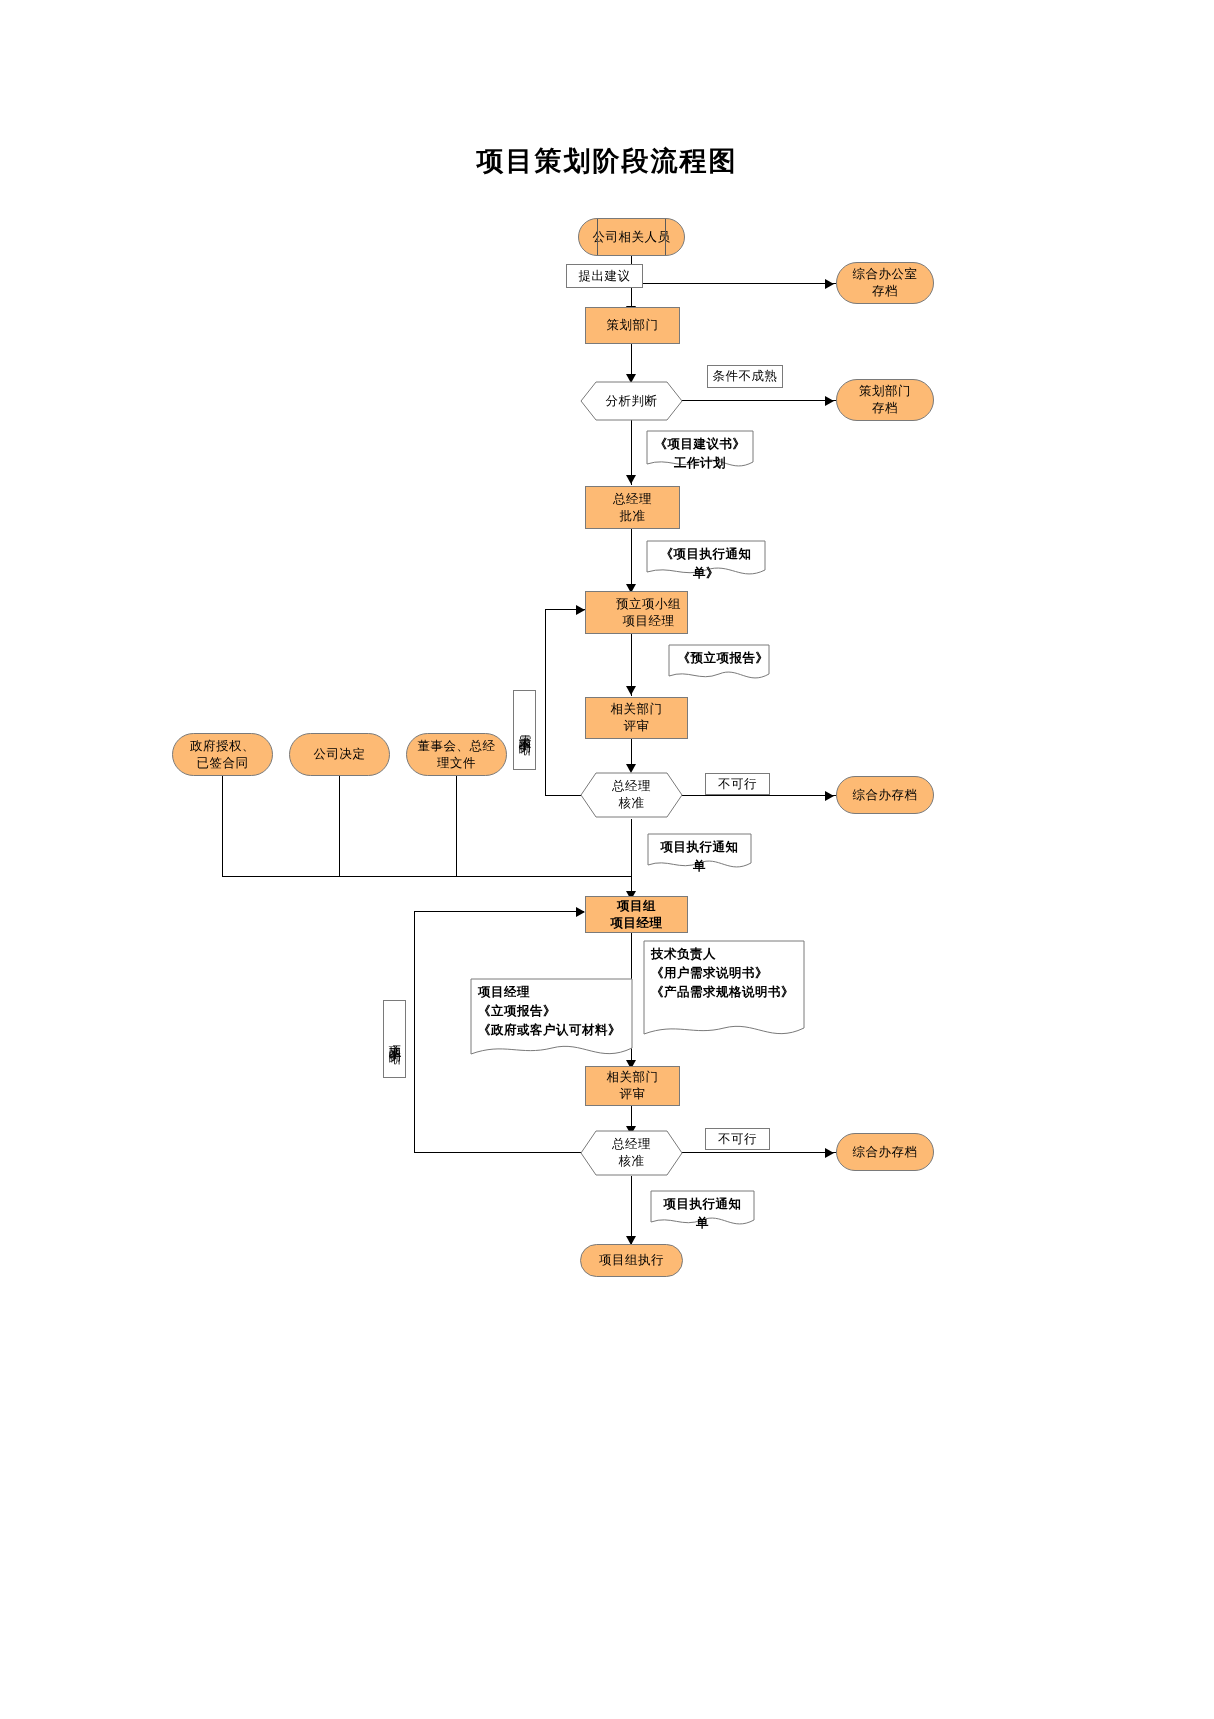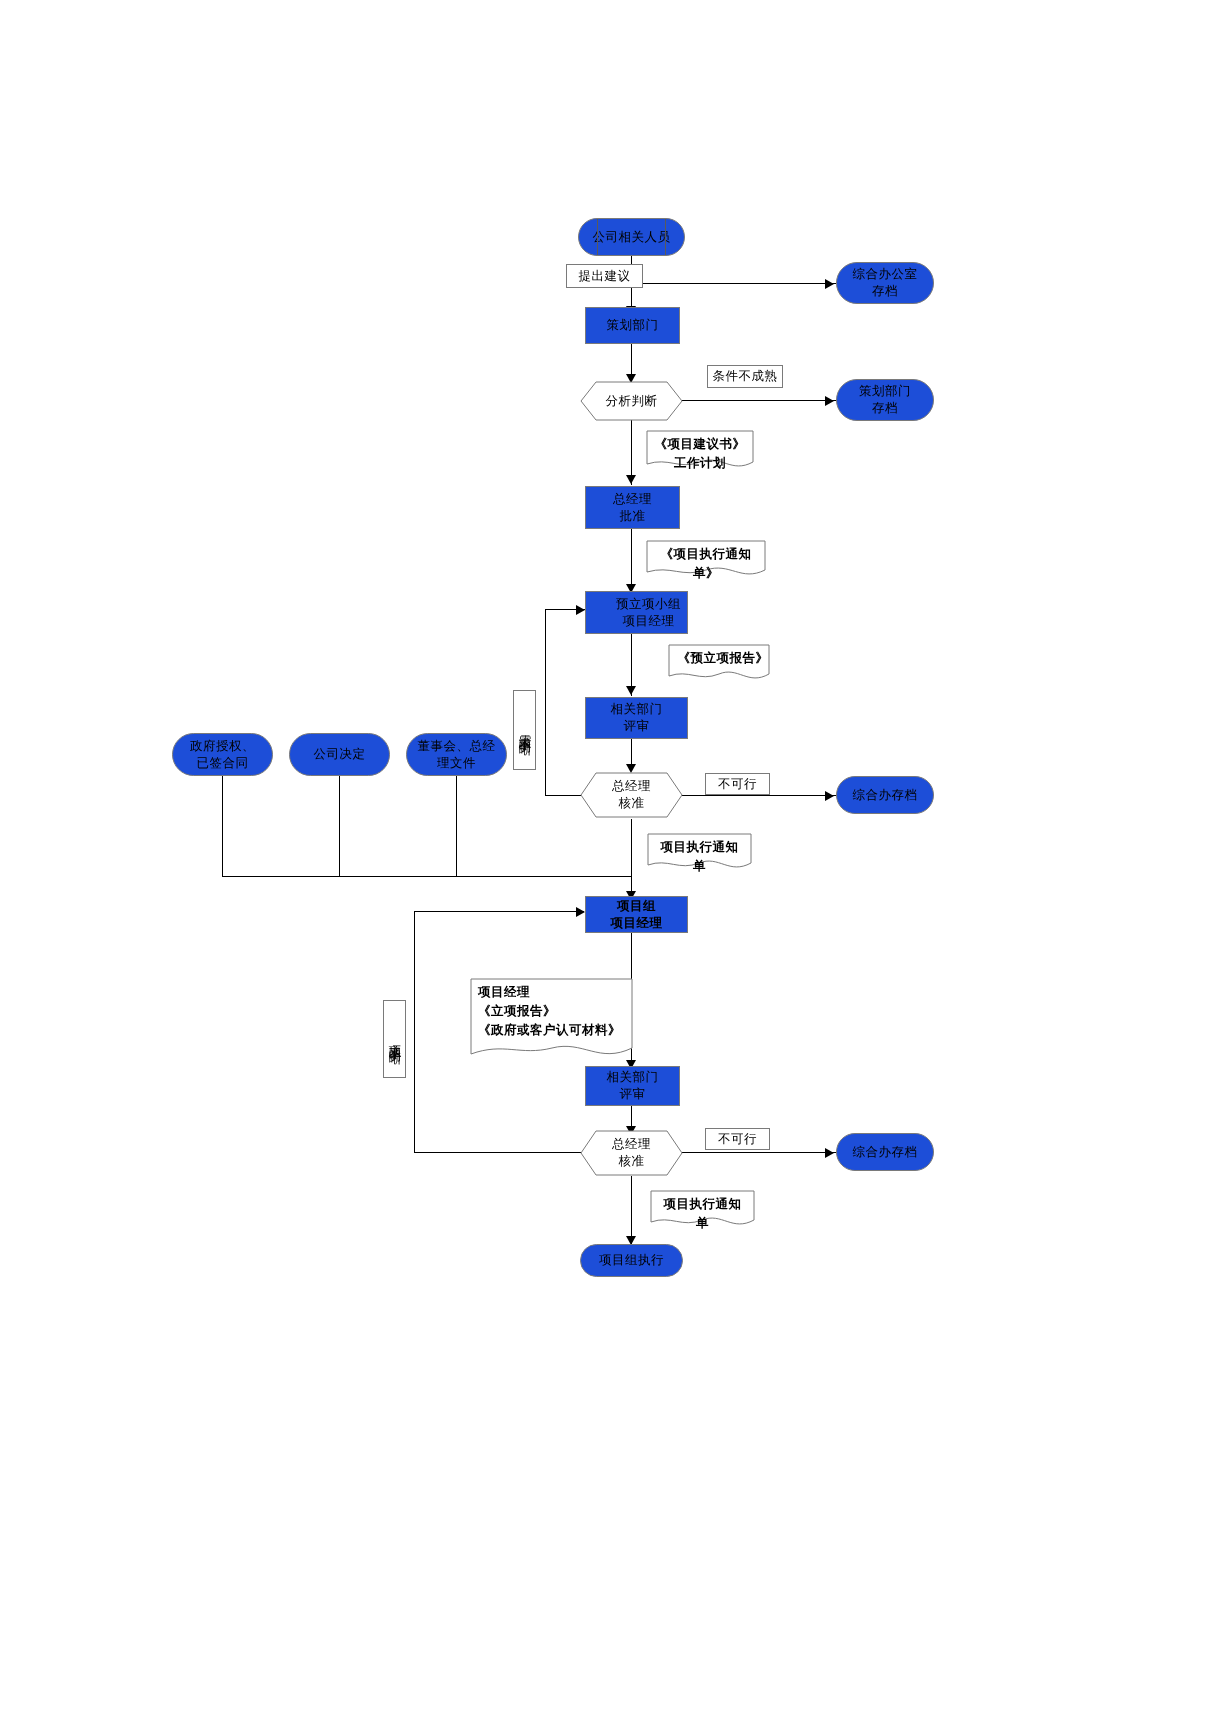--- a/index.html
+++ b/index.html
@@ -29,21 +29,21 @@
     position:absolute;
     box-sizing:border-box;
     display:flex;
     align-items:center;
     justify-content:center;
     text-align:center;
     font-size:12.5px;
     line-height:1.35;
     letter-spacing:.5px;
     font-family:"DejaVu Serif","Liberation Serif",serif;
-    background:#1d4ed8;
+    background:#fdba74;
     z-index:5;
   }
   .rect{
     border:1px solid #7a7a7a;
   }
   .stadium{
     border:1px solid #7a7a7a;
     border-radius:40px/40px;
   }
   
@@ -116,20 +116,21 @@
   .lnv{width:1px;}
   .arrow{position:absolute;width:0;height:0;z-index:3;}
   .arrow.down{border-left:5px solid transparent;border-right:5px solid transparent;border-top:9px solid #000;}
   .arrow.right{border-top:5px solid transparent;border-bottom:5px solid transparent;border-left:9px solid #000;}
 </style>
 </head>
 <body>
 
 <div id="page">
 
+  <div id="title">项目策划阶段流程图</div>
 
   <div class="ln lnv" style="left:631px;top:256px;height:60px;"></div>
   <div class="arrow down" style="left:626px;top:306px;"></div>
 
   <div class="ln lnh" style="left:631px;top:283px;width:205px;"></div>
   <div class="arrow right" style="left:825px;top:279px;"></div>
 
   <div class="ln lnv" style="left:631px;top:344px;height:40px;"></div>
   <div class="arrow down" style="left:626px;top:374px;"></div>
 
@@ -290,20 +291,28 @@
       <path d="M1,1 L104,1 L104,30 C82,42 72,22 52,30 C32,38 21,25 1,32 Z" fill="#fff" stroke="#7a7a7a" stroke-width="1"></path>
     </svg>
     <div class="doctxt">项目执行通知单</div>
   </div>
 
   <div class="node rect" style="left:585px;top:896px;width:103px;height:37px;white-space:pre-line;font-weight:bold;">
     <span>项目组
 项目经理</span>
   </div>
 
+  <div class="doc left" style="left:643px;top:940px;width:162px;height:104px;">
+    <svg width="162" height="104" viewBox="0 0 162 104">
+      <path d="M1,1 L161,1 L161,88 C128,104 112,80 81,88 C50,96 34,82 1,94 Z" fill="#fff" stroke="#7a7a7a" stroke-width="1"></path>
+    </svg>
+    <div class="doctxt">技术负责人
+《用户需求说明书》
+《产品需求规格说明书》</div>
+  </div>
 
   <div class="vlabel" style="left:383px;top:1000px;width:23px;height:78px;">
     <span>立项不明晰</span>
   </div>
 
   <div class="doc left" style="left:470px;top:978px;width:163px;height:86px;">
     <svg width="163" height="86" viewBox="0 0 163 86">
       <path d="M1,1 L162,1 L162,70 C129,86 113,62 82,70 C50,78 34,64 1,76 Z" fill="#fff" stroke="#7a7a7a" stroke-width="1"></path>
     </svg>
     <div class="doctxt">项目经理

